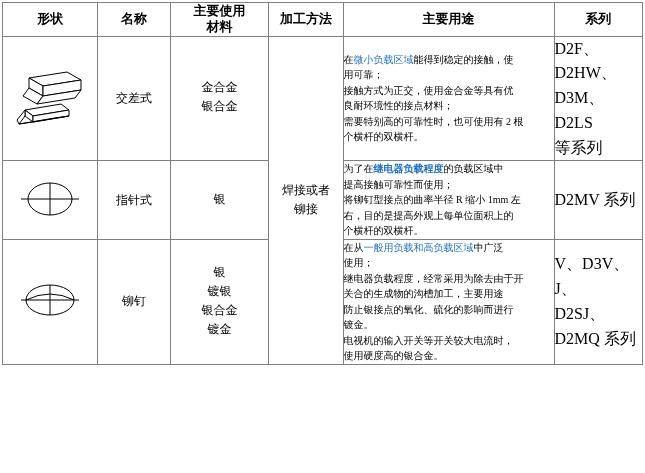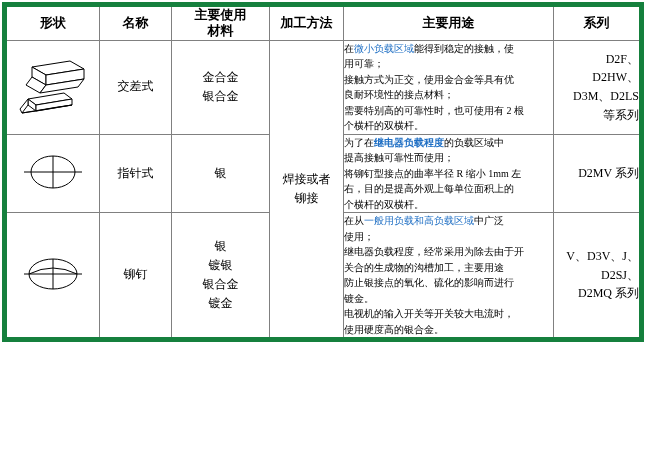--- a/index.html
+++ b/index.html
@@ -19,21 +19,21 @@
     height: 473px;
     position: relative;
     overflow: hidden;
     background: #ffffff;
   }
   table.spec {
     border-collapse: collapse;
     table-layout: fixed;
     width: 641px;
     margin: 2px 9px 0 2px;
-    border: 5px solid #15803d;
+    border: 1px solid #15803d;
   }
   table.spec td, table.spec th {
     border: 1px solid #808080;
     padding: 0;
     vertical-align: middle;
     background: #ffffff;
   }
   thead th {
     font-weight: bold;
     text-align: center;
@@ -55,34 +55,34 @@
     line-height: 1.6;
     padding: 6px 4px;
   }
   td.cell-text {
     text-align: left;
     font-size: 10px;
     line-height: 1.55;
     padding: 7px 7px 7px 8px;
   }
   td.cell-series {
-    text-align: right;
-    font-size: 12px;
+    text-align: left;
+    font-size: 16px;
     line-height: 1.55;
     padding: 7px 5px 7px 7px;
   }
   .hl { color: #1f6fc4; }
   .hl-b { color: #1f6fc4; font-weight: bold; }
   .txt-line { display: block; font-family: Liberation Serif, serif; }
   .shape-cell {
     text-align: center;
     padding: 10px 0;
   }
   .mat-lines { display: block; }
-  .mat-lines span { display: block; }
+  .mat-lines span { display: block; font-family: Liberation Mono, monospace; }
 </style>
 </head>
 <body>
 
 <div class="sheet">
   <table class="spec">
     <colgroup>
       <col class="col-shape">
       <col class="col-name">
       <col class="col-mat">

